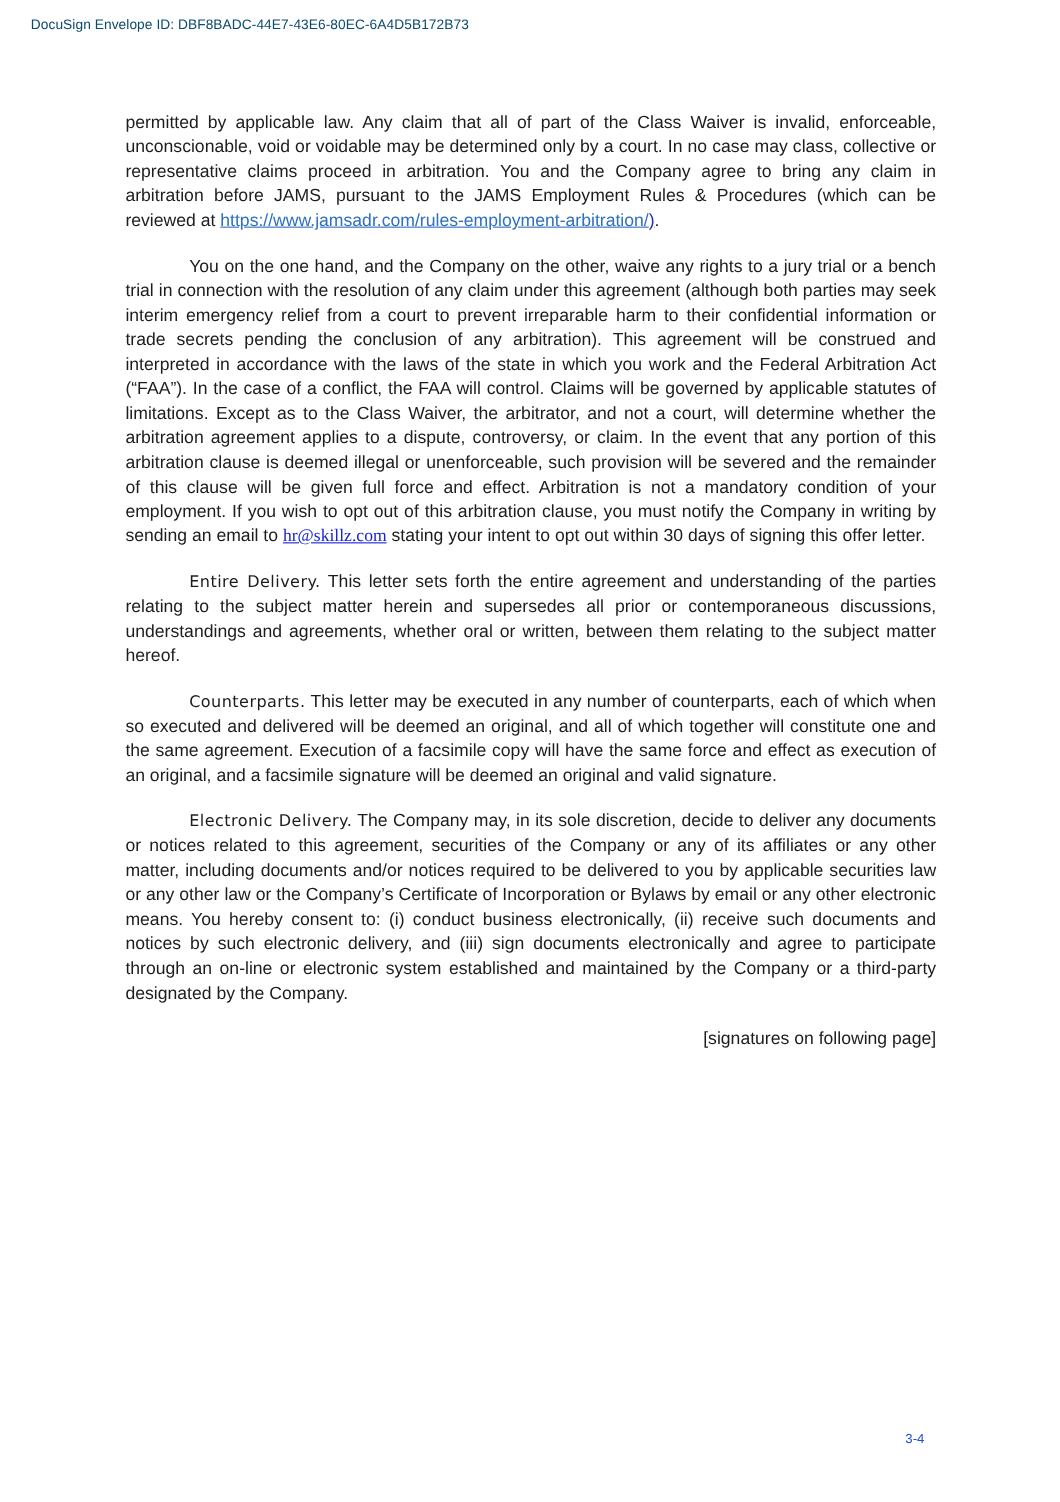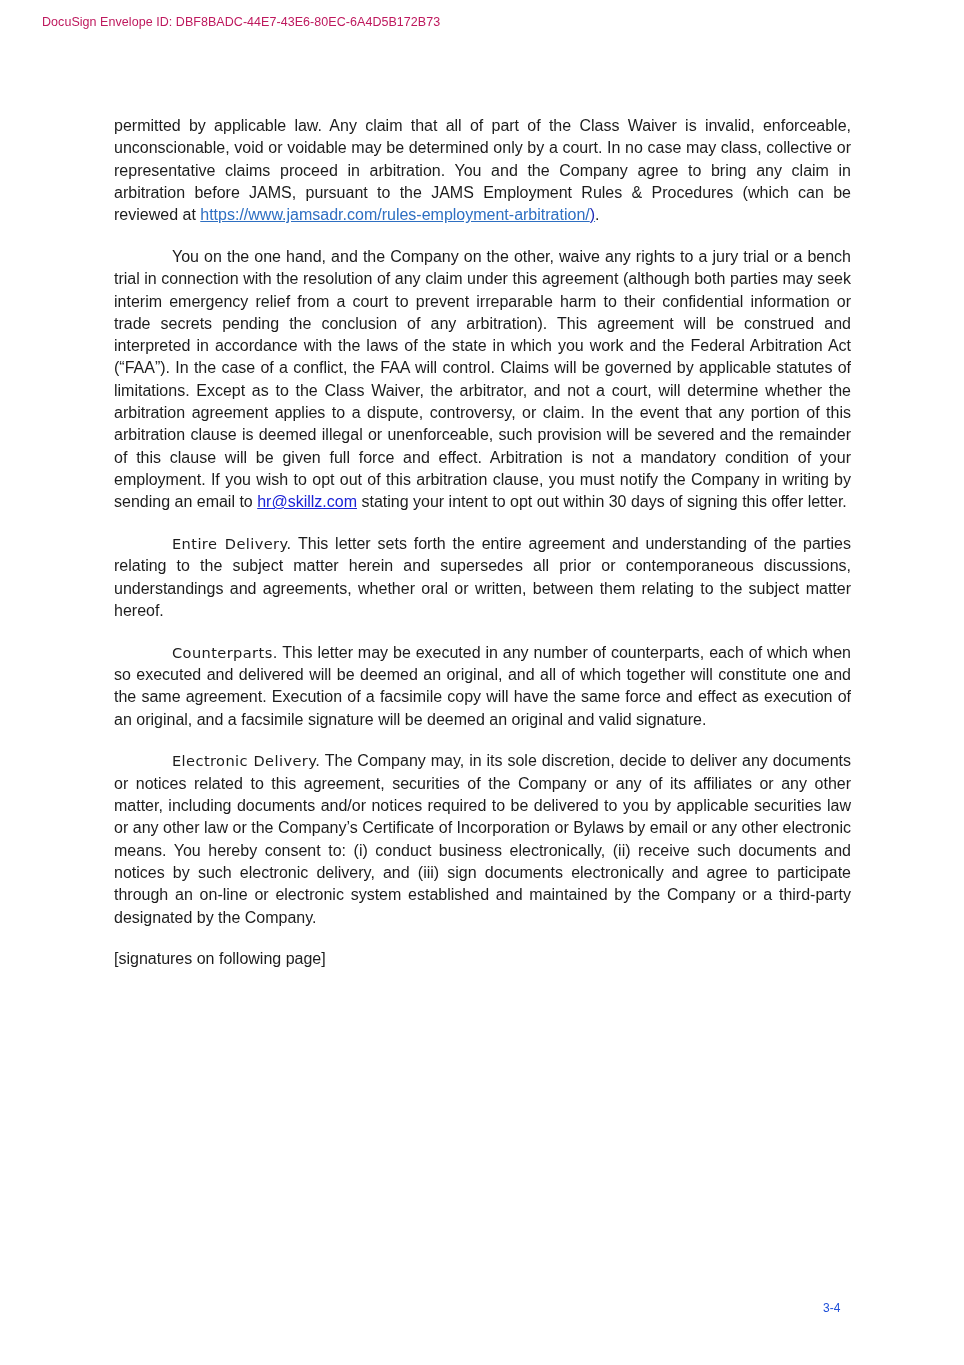--- a/index.html
+++ b/index.html
@@ -1,33 +1,33 @@
 <!DOCTYPE html>
 <html><head>
 <meta charset="utf-8">
 <style>
   html, body { margin: 0; padding: 0; background: #ffffff; }
   body { width: 964px; height: 1365px; position: relative; overflow: hidden; color: #1a1a1a; }
   .envelope {
-    position: absolute; left: 42px; top: 15px;
-    font-family: "Liberation Sans", sans-serif; font-size: 12.5px; color: #be185d;
+    position: absolute; left: 28px; top: 15px;
+    font-family: "Liberation Sans", sans-serif; font-size: 12.5px; color: #0c4a6e;
     letter-spacing: 0.05px;
   }
   .page {
-    position: absolute; left: 114px; top: 115px; width: 737px;
+    position: absolute; left: 114px; top: 101px; width: 737px;
     font-family: "Liberation Sans", sans-serif; font-size: 16px; line-height: 22.3px;
     text-align: justify; color: #1c1c1c;
   }
   .page p { margin: 0 0 19.5px 0; }
   .indent { text-indent: 58px; }
   .heading { font-family: "DejaVu Sans", sans-serif; font-size: 14.6px; letter-spacing: 0.4px; }
   a.link1 { color: #2e6fc2; text-decoration: underline; }
   a.link1 .paren { color: #1f2bb8; }
-  a.link2 { color: #1a22d6; text-decoration: underline; }
-  .center { text-align: left; text-indent: 0; }
+  a.link2 { color: #1a22d6; text-decoration: underline; font-family: Liberation Serif, serif; }
+  .center { text-align: right; text-indent: 0; }
   .pagenum {
     position: absolute; left: 823px; top: 1301px;
     font-family: "Liberation Sans", sans-serif; font-size: 12px; color: #1d4ed8;
   }
 </style>
 </head>
 <body>
 
 <div class="envelope">DocuSign Envelope ID: DBF8BADC-44E7-43E6-80EC-6A4D5B172B73</div>
 

